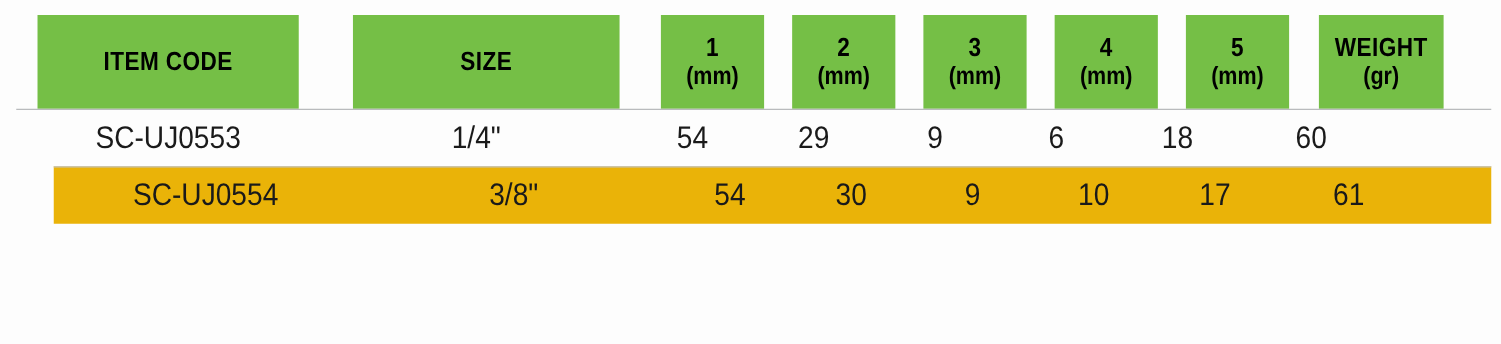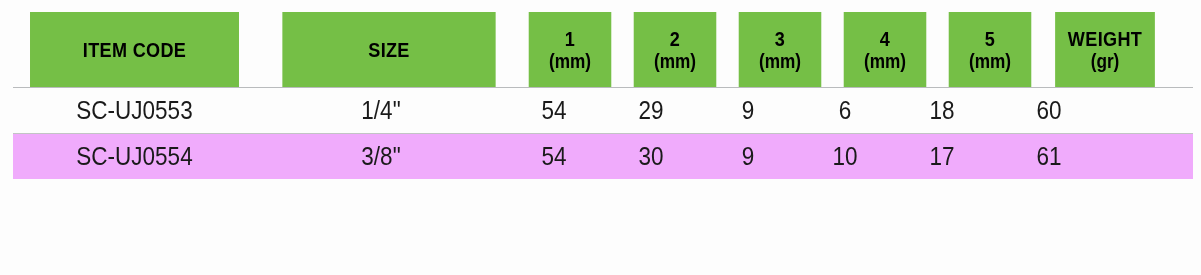--- a/index.html
+++ b/index.html
@@ -66,22 +66,23 @@
   .tr {
     display: flex;
     gap: 1px;
     height: 46px;
     align-items: center;
     border-top: 1px solid #b9bbbd;
     box-sizing: border-box;
     background: transparent;
   }
   .tr.striped {
-    background: #f0abfc;
+    background: #eab308;
     border-top-color: #c2c4c5;
+    margin-left: 30px;
   }
   .tr.last {
     border-bottom: 1px solid #b9bbbd;
   }
   .td {
     text-align: center;
     font-size: 25px;
     color: #1a1a1a;
     transform: scaleX(0.9);
     box-sizing: border-box;

